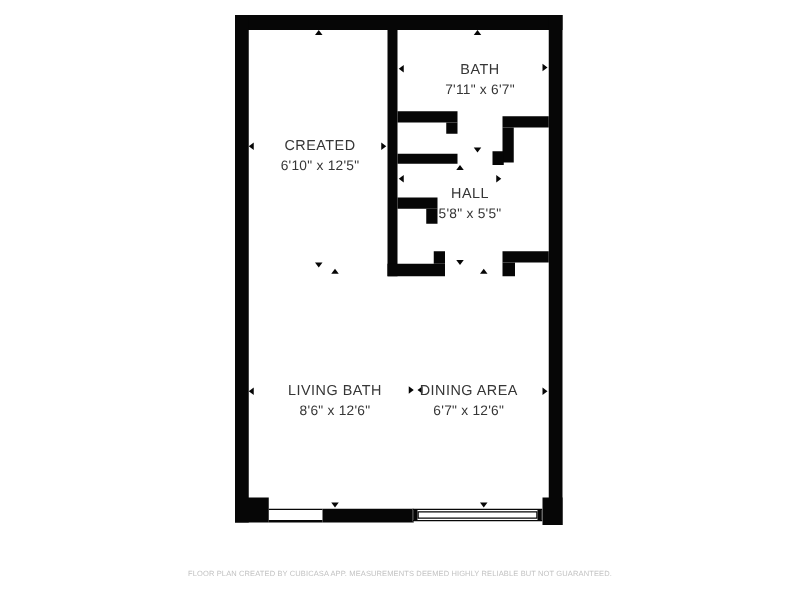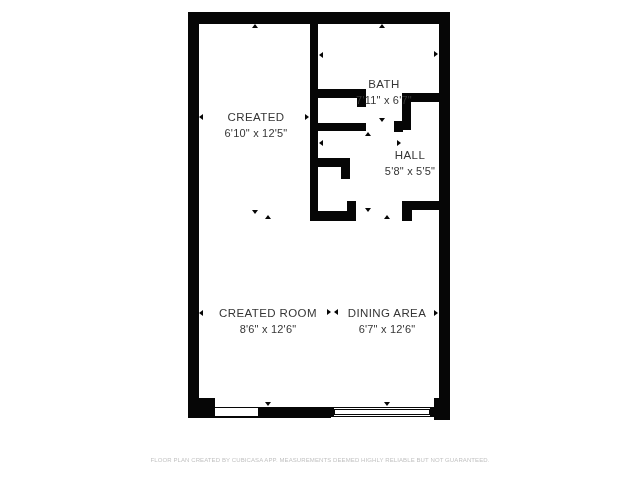--- a/index.html
+++ b/index.html
@@ -85,35 +85,35 @@
   <div class="arrow up" style="left:384px;top:215px;"></div>
   <div class="arrow left" style="left:334px;top:309px;"></div>
   <div class="arrow right" style="left:434px;top:310px;"></div>
   <div class="arrow down" style="left:384px;top:402px;"></div>
 
   <div class="room-label" style="left:256px;top:111px;">
     <div class="room-name">CREATED</div>
     <div class="room-dims">6'10" x 12'5"</div>
   </div>
 
-  <div class="room-label" style="left:384px;top:50px;margin-top:28px;">
+  <div class="room-label" style="left:384px;top:50px;">
     <div class="room-name">BATH</div>
     <div class="room-dims">7'11" x 6'7"</div>
   </div>
 
-  <div class="room-label" style="left:376px;top:149px;margin-left:34px;">
+  <div class="room-label" style="left:376px;top:149px;">
     <div class="room-name">HALL</div>
     <div class="room-dims">5'8" x 5'5"</div>
   </div>
 
   <div class="room-label" style="left:268px;top:307px;">
-    <div class="room-name">CREATED ROOM</div>
+    <div class="room-name">LIVING BATH</div>
     <div class="room-dims">8'6" x 12'6"</div>
   </div>
 
-  <div class="room-label" style="left:387px;top:307px;">
+  <div class="room-label" style="left:375px;top:307px;">
     <div class="room-name">DINING AREA</div>
     <div class="room-dims">6'7" x 12'6"</div>
   </div>
 
   <div class="disclaimer">FLOOR PLAN CREATED BY CUBICASA APP. MEASUREMENTS DEEMED HIGHLY RELIABLE BUT NOT GUARANTEED.</div>
 
 </div>
 
 </body></html>

